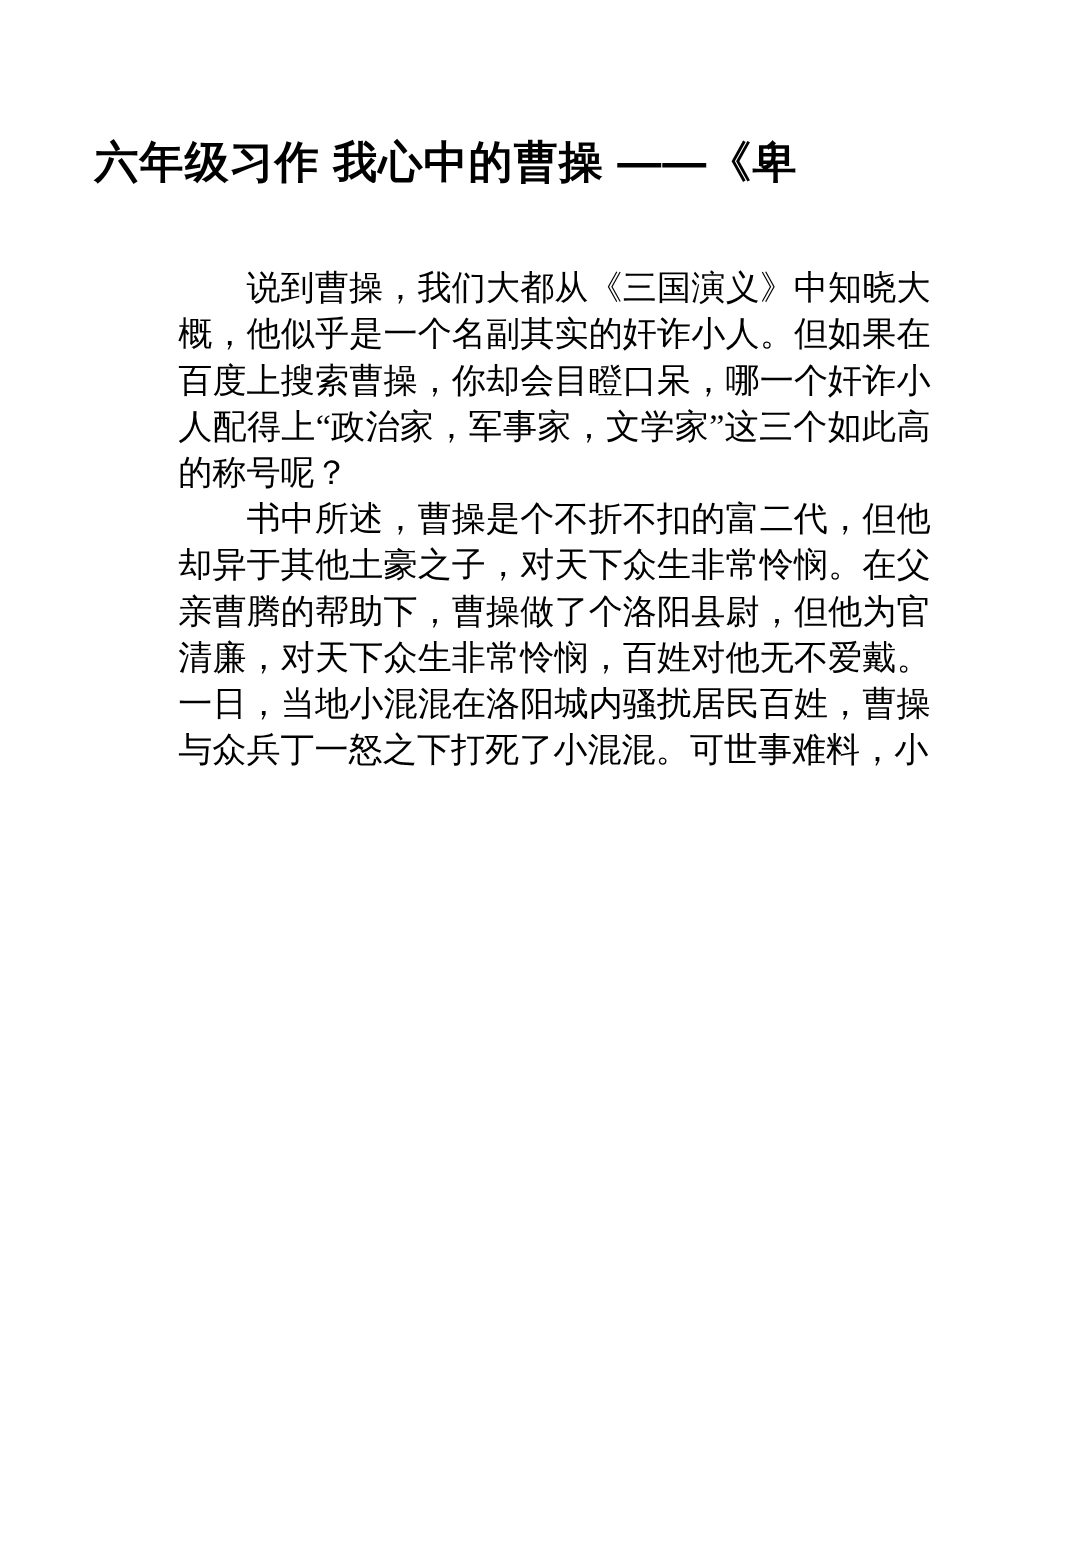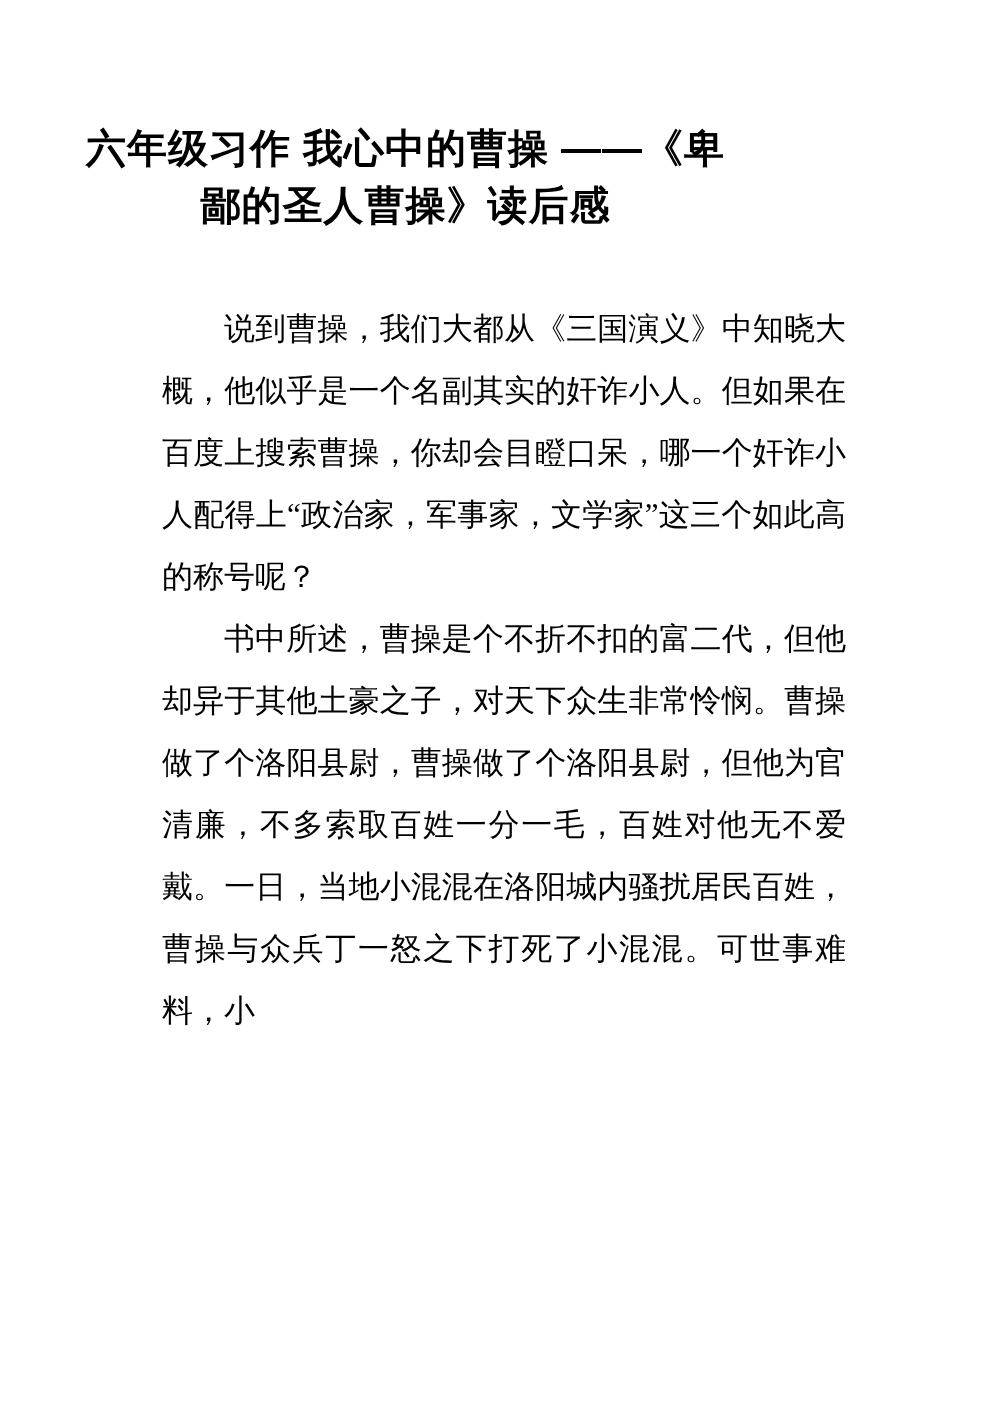--- a/index.html
+++ b/index.html
@@ -31,37 +31,36 @@
     letter-spacing: 1px;
   }
   .doc-title .title-line {
     display: block;
   }
   .essay-body {
     width: 684px;
     margin: 64px 0 0 162px;
     font-family: "Liberation Serif", "DejaVu Serif", serif;
     font-size: 31px;
-    line-height: 62px;
+    line-height: 42px;
     text-align: justify;
   }
   .essay-body p {
     margin: 0;
     padding: 0;
     text-indent: 2em;
   }
 </style>
 </head>
 <body>
 
 <div class="page">
 
   <h1 class="doc-title">
     <span class="title-line">六年级习作 我心中的曹操 ——《卑</span>
-    <span class="title-line">鄙的圣人曹操》读后感</span>
   </h1>
 
   <div class="essay-body">
     <p>说到曹操，我们大都从《三国演义》中知晓大概，他似乎是一个名副其实的奸诈小人。但如果在百度上搜索曹操，你却会目瞪口呆，哪一个奸诈小人配得上“政治家，军事家，文学家”这三个如此高的称号呢？</p>
-    <p>书中所述，曹操是个不折不扣的富二代，但他却异于其他土豪之子，对天下众生非常怜悯。曹操做了个洛阳县尉，曹操做了个洛阳县尉，但他为官清廉，不多索取百姓一分一毛，百姓对他无不爱戴。一日，当地小混混在洛阳城内骚扰居民百姓，曹操与众兵丁一怒之下打死了小混混。可世事难料，小</p>
+    <p>书中所述，曹操是个不折不扣的富二代，但他却异于其他土豪之子，对天下众生非常怜悯。在父亲曹腾的帮助下，曹操做了个洛阳县尉，但他为官清廉，对天下众生非常怜悯，百姓对他无不爱戴。一日，当地小混混在洛阳城内骚扰居民百姓，曹操与众兵丁一怒之下打死了小混混。可世事难料，小</p>
   </div>
 
 </div>
 
 </body></html>

